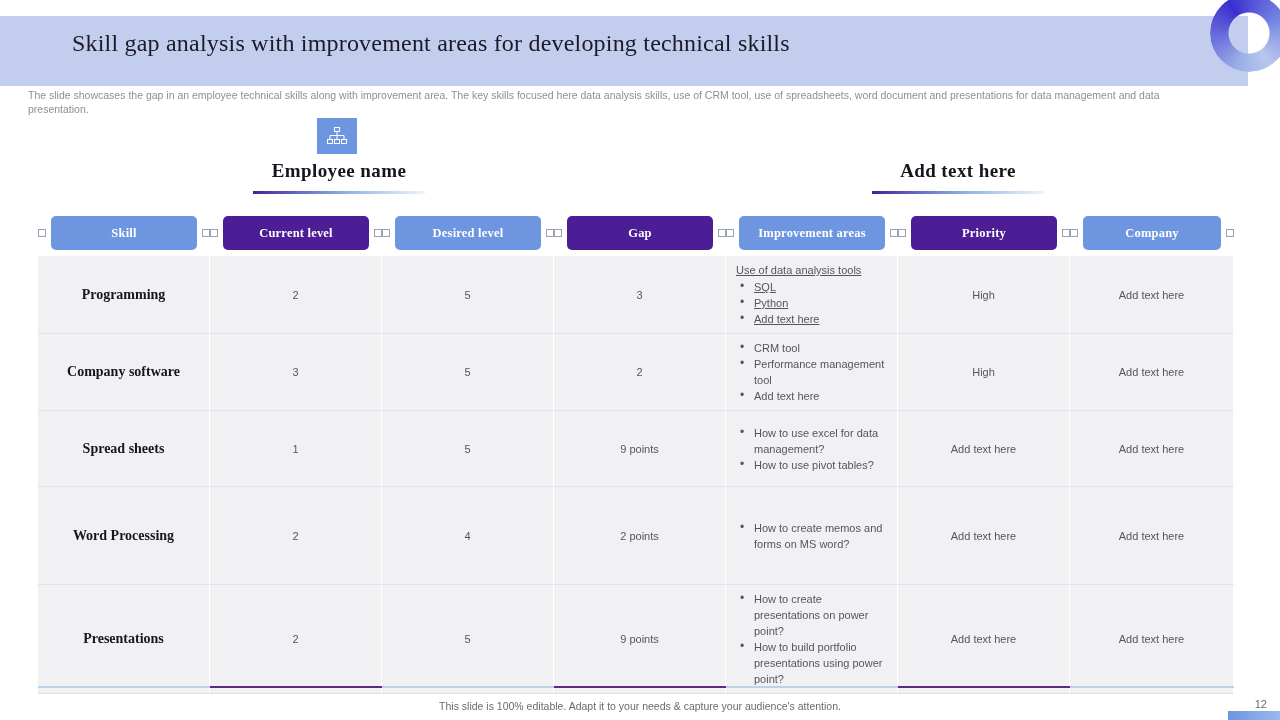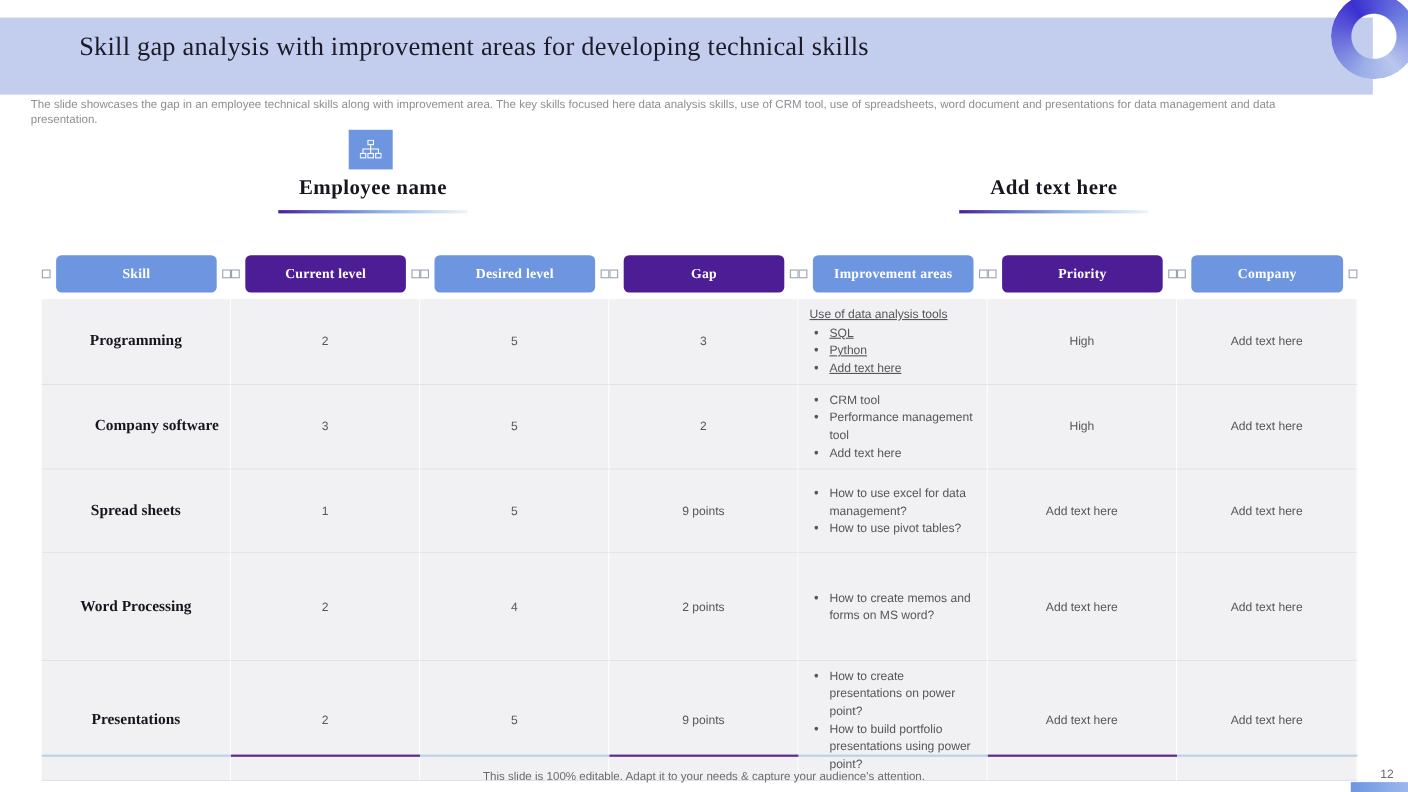--- a/index.html
+++ b/index.html
@@ -58,21 +58,21 @@
   }
   .sect-head .rule {
     margin-top: 9px; height: 3px; width: 100%;
     background: linear-gradient(90deg, #4a1f96 0%, #5c5fc2 22%, #8fb4e4 55%, #cfe0f2 85%, #eef4fb 100%);
   }
   #head-employee { left: 253px; top: 160px; width: 172px; }
   #head-addtext  { left: 872px; top: 160px; width: 172px; }
 
   
   .table {
-    position: absolute; left: 38px; top: 226px;
+    position: absolute; left: 38px; top: 210px;
     width: 1196px;
   }
   .hrow { display:flex; height: 46px; }
   .hcell {
     position: relative;
     display:flex; align-items:center; justify-content:center;
     padding: 0 4px;
   }
   .pill {
     position: relative;
@@ -250,21 +250,21 @@
             </div>
           </div>
           <div class="bcell center" style="width: 14.3813%; min-height: 76px;">
             <span>High</span>
           </div>
           <div class="bcell center" style="width: 13.7124%; min-height: 76px;">
             <span>Add text here</span>
           </div>
         </div>
         <div class="brow">
-          <div class="bcell skill" style="width: 14.3813%; min-height: 72px; justify-content: flex-end;">
+          <div class="bcell skill" style="width: 14.3813%; min-height: 72px;">
             <span>Company software</span>
           </div>
           <div class="bcell center" style="width: 14.3813%; min-height: 72px;">
             <span>3</span>
           </div>
           <div class="bcell center" style="width: 14.3813%; min-height: 72px;">
             <span>5</span>
           </div>
           <div class="bcell center" style="width: 14.3813%; min-height: 72px;">
             <span>2</span>

